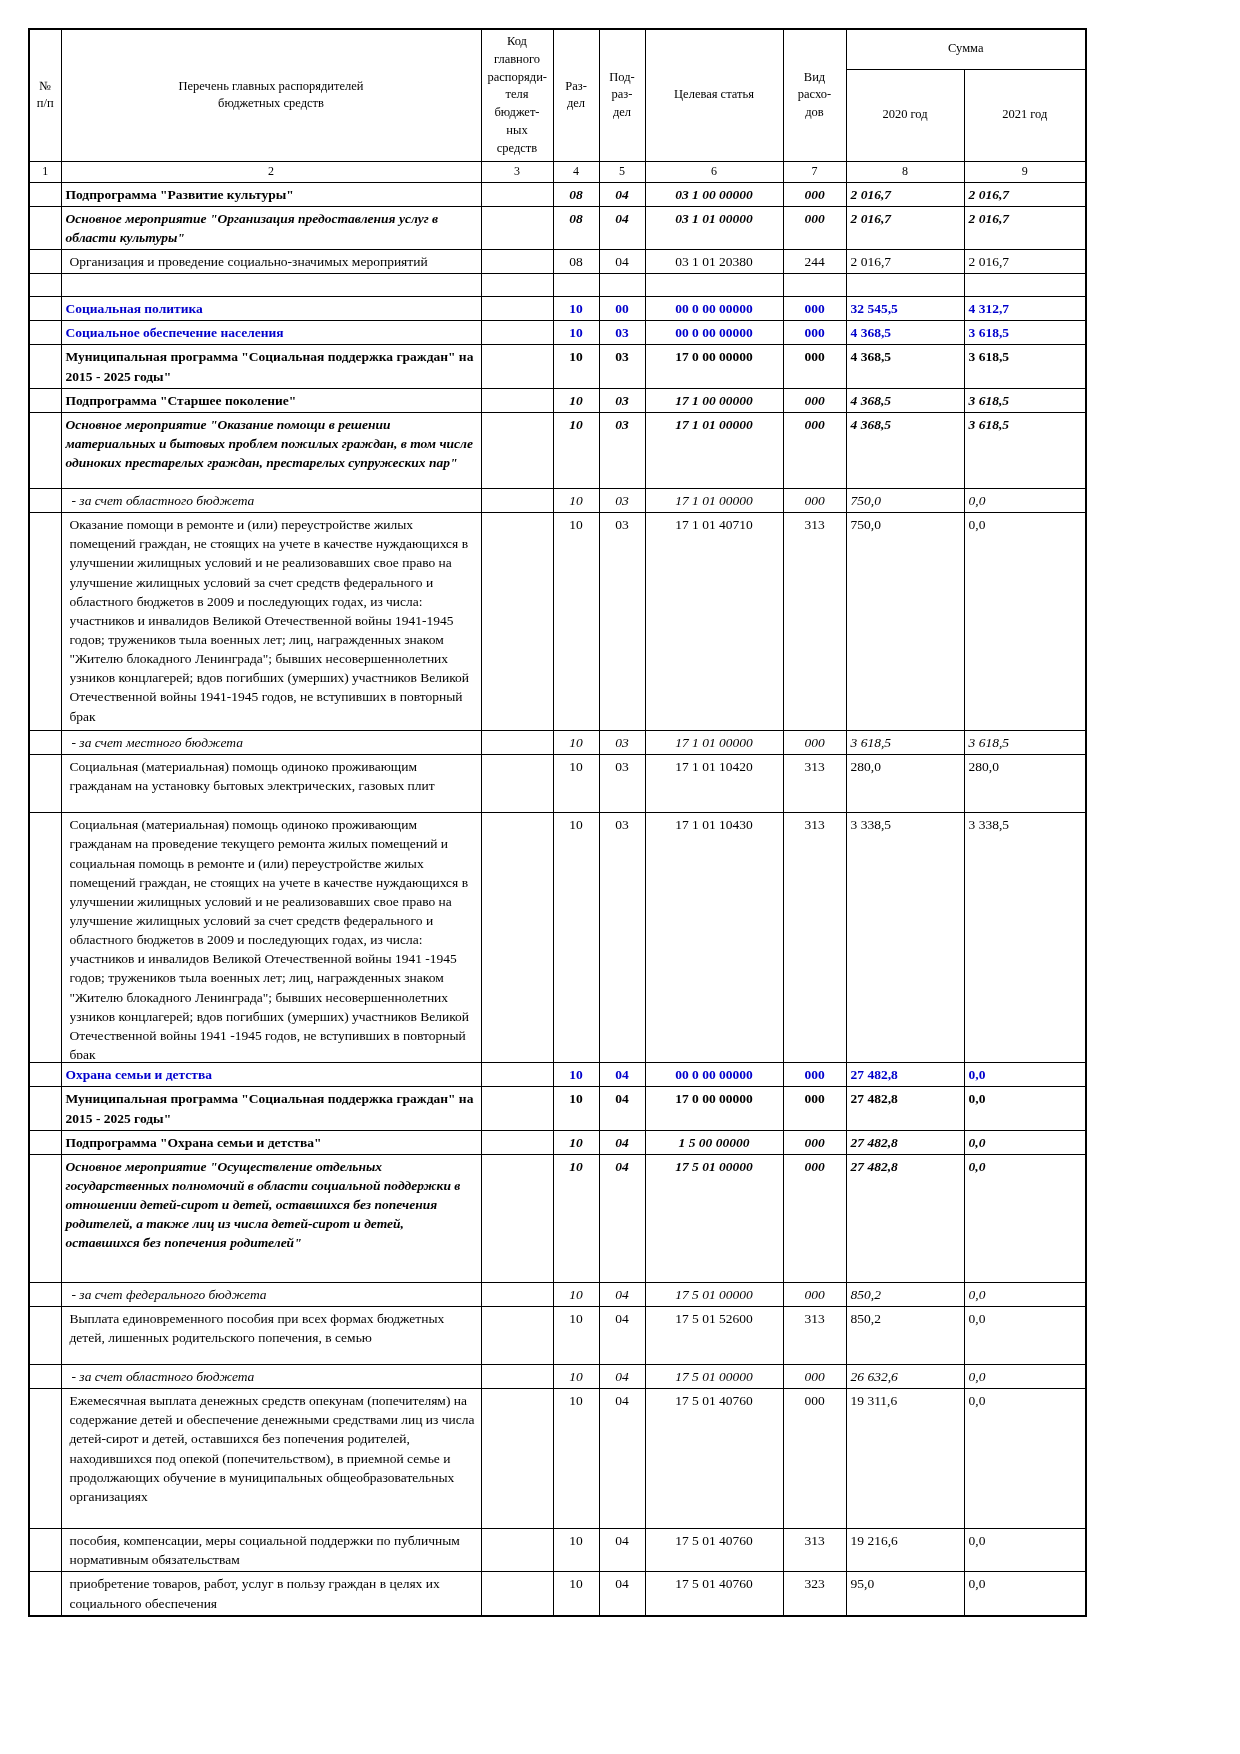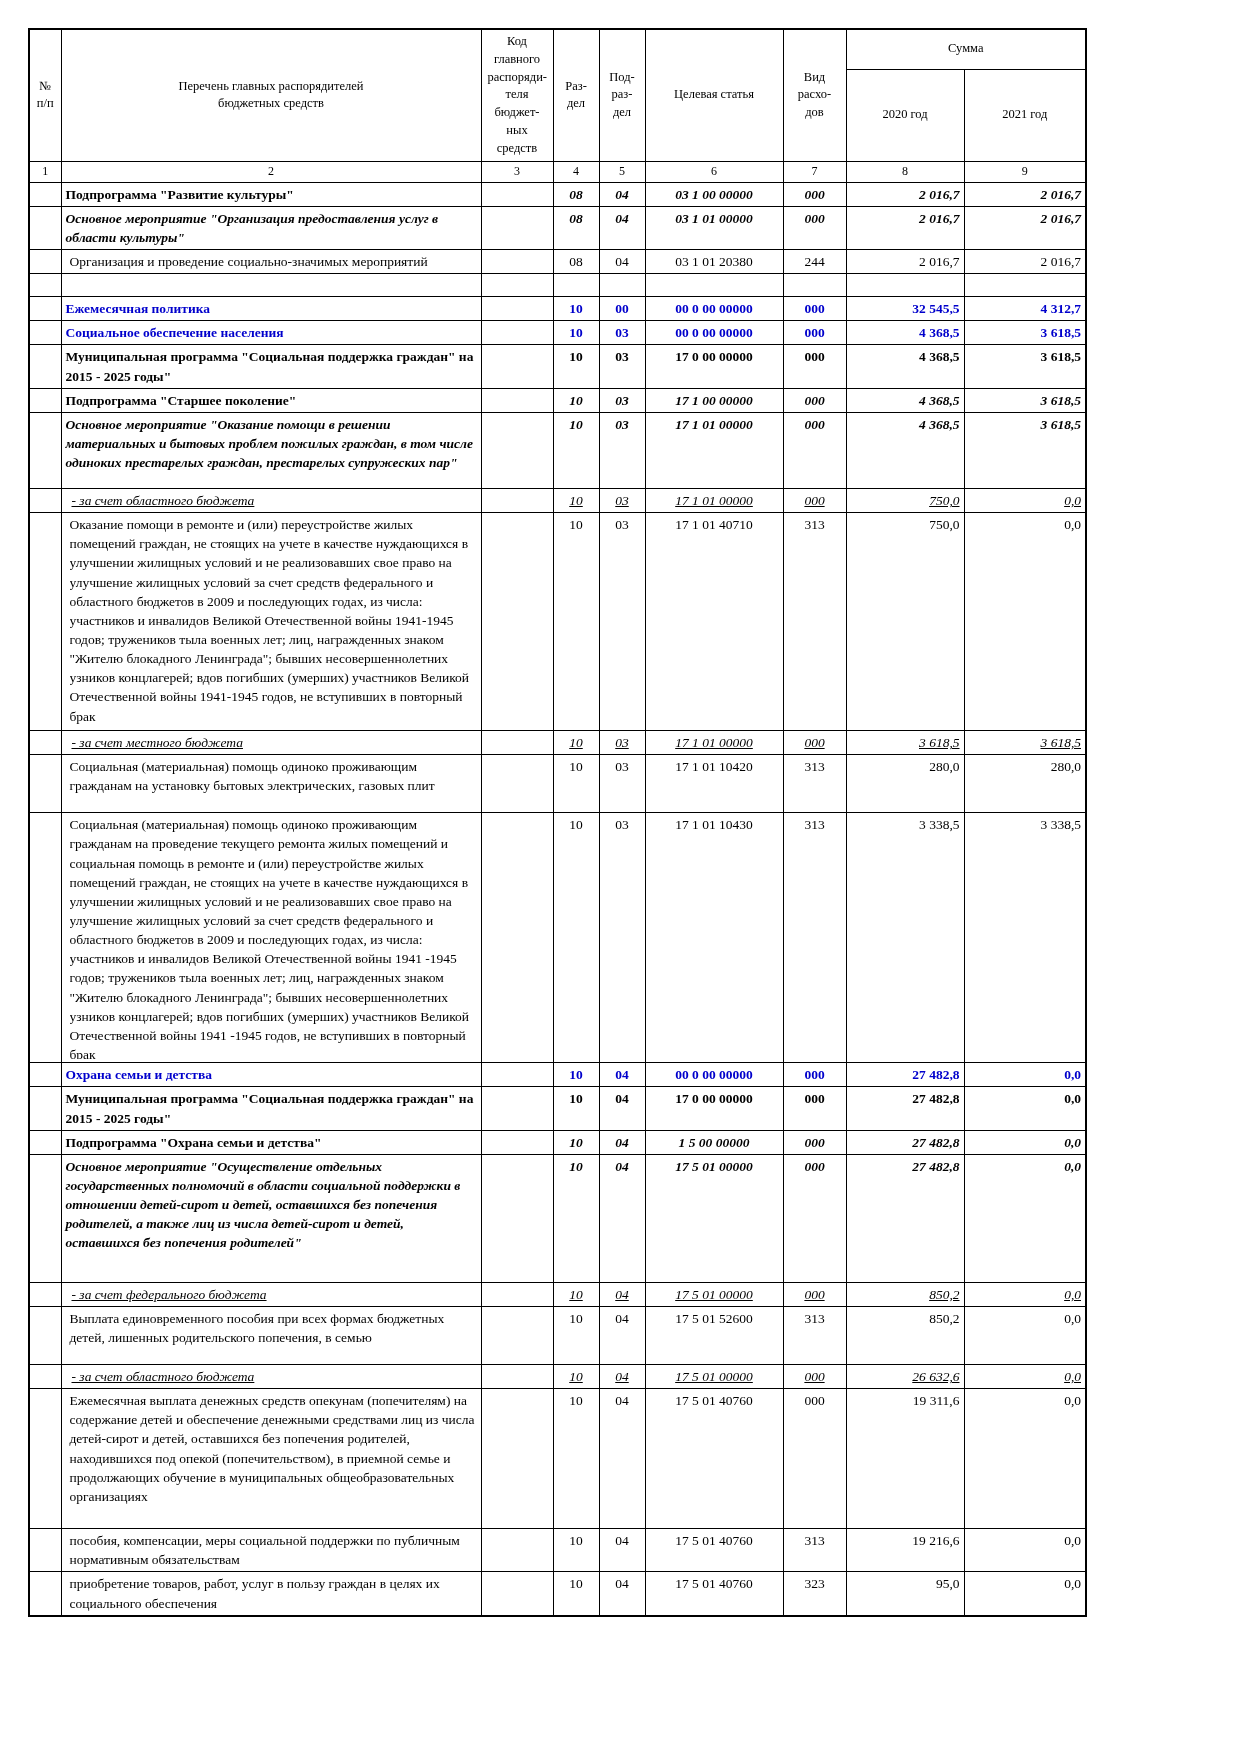--- a/index.html
+++ b/index.html
@@ -32,30 +32,30 @@
   table.budget th {
     font-weight:normal;
     vertical-align:middle;
     text-align:center;
     white-space:pre-line;
     font-size:12.5px;
     padding:2px 6px;
   }
   tr.numrow th { height:18px; font-size:12px; line-height:1.1; padding:1px; }
   .c { text-align:center; }
-  .r { text-align:right; }
+  .r { text-align:left; }
   .l { text-align:left; }
   .clipbox { overflow:hidden; }
   
   tr.st-section td { font-weight:bold; color:#0000cc; }
   tr.st-program td { font-weight:bold; }
   tr.st-subprog td { font-weight:bold; font-style:italic; }
   tr.st-subprog td[data-name="td-name"] { font-style:normal; }
   tr.st-event td { font-weight:bold; font-style:italic; }
-  tr.st-budget td { font-style:italic;text-decoration:underline; }
+  tr.st-budget td { font-style:italic; }
   tr.st-budget td[data-name="td-name"] { padding-left:10px; }
   tr.st-normal td[data-name="td-name"] { padding-left:8px; }
   tr.st-blank td { height:18px; }
 </style>
 </head>
 <body>
 
 <div class="page" data-name="document-page">
   <table class="budget" data-name="budget-table">
     <colgroup>
@@ -146,21 +146,21 @@
           <td class="c" data-name="td-kod"></td>
           <td class="c" data-name="td-razdel"></td>
           <td class="c" data-name="td-podrazdel"></td>
           <td class="c" data-name="td-target"></td>
           <td class="c" data-name="td-vid"></td>
           <td class="r" data-name="td-sum-2020"></td>
           <td class="r" data-name="td-sum-2021"></td>
         </tr>
         <tr class="st-section" data-name="budget-row" style="height: 20px;">
           <td class="c" data-name="td-num"></td>
-          <td class="l" data-name="td-name">Ежемесячная политика</td>
+          <td class="l" data-name="td-name">Социальная политика</td>
           <td class="c" data-name="td-kod"></td>
           <td class="c" data-name="td-razdel">10</td>
           <td class="c" data-name="td-podrazdel">00</td>
           <td class="c" data-name="td-target">00 0 00 00000</td>
           <td class="c" data-name="td-vid">000</td>
           <td class="r" data-name="td-sum-2020">32 545,5</td>
           <td class="r" data-name="td-sum-2021">4 312,7</td>
         </tr>
         <tr class="st-section" data-name="budget-row" style="height: 20px;">
           <td class="c" data-name="td-num"></td>

